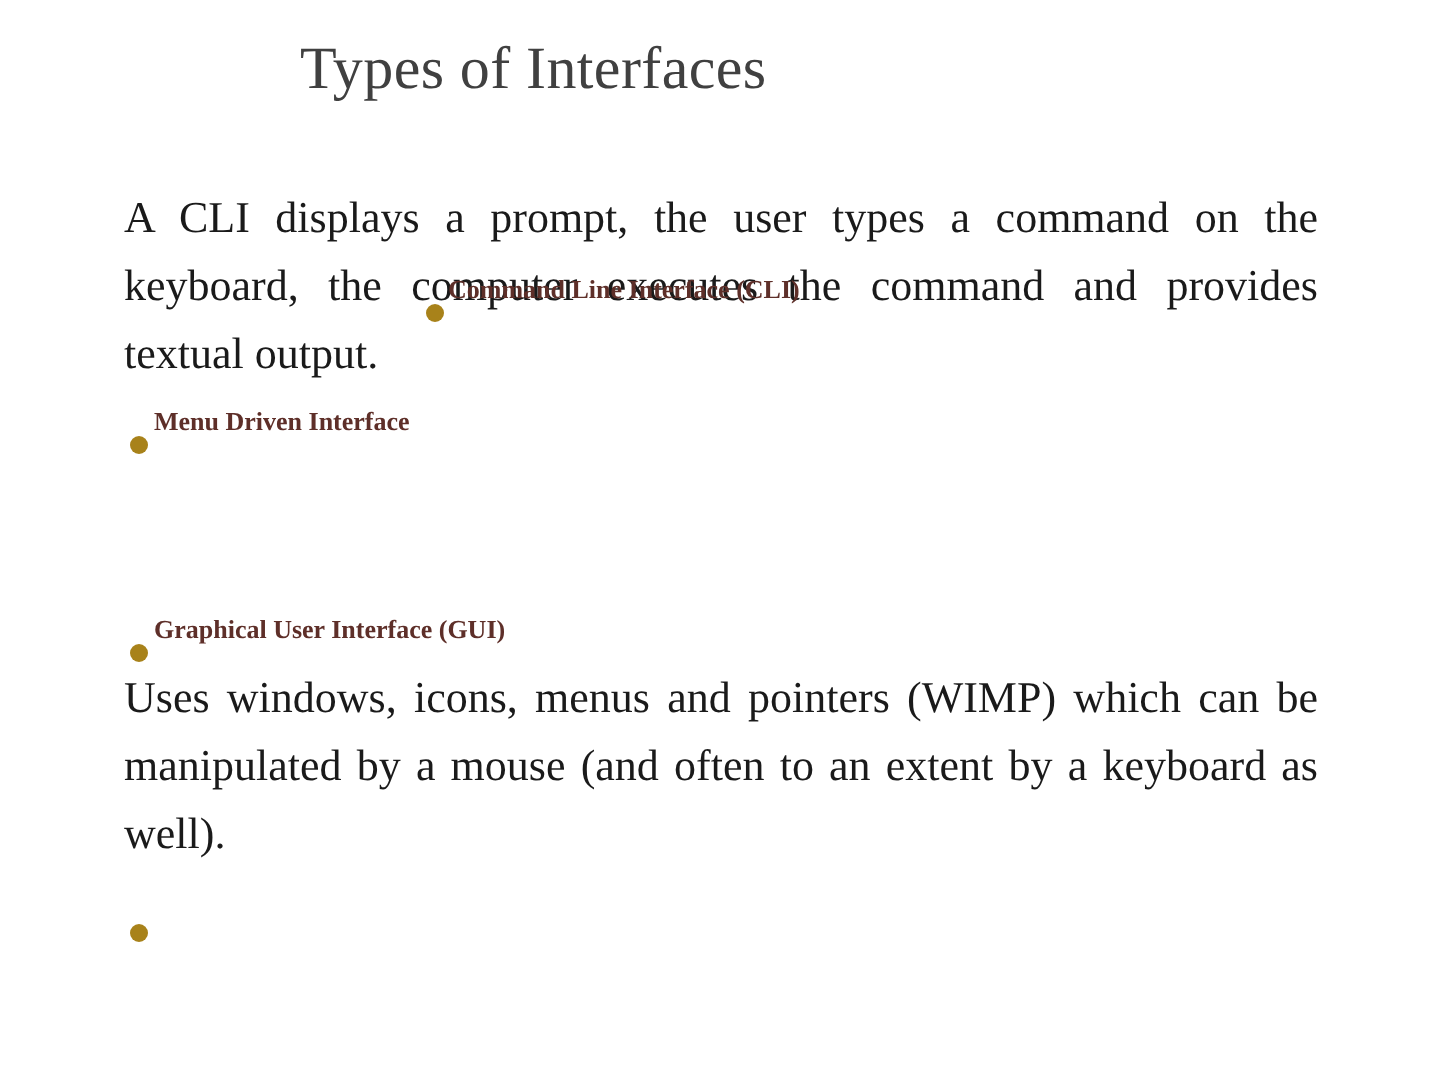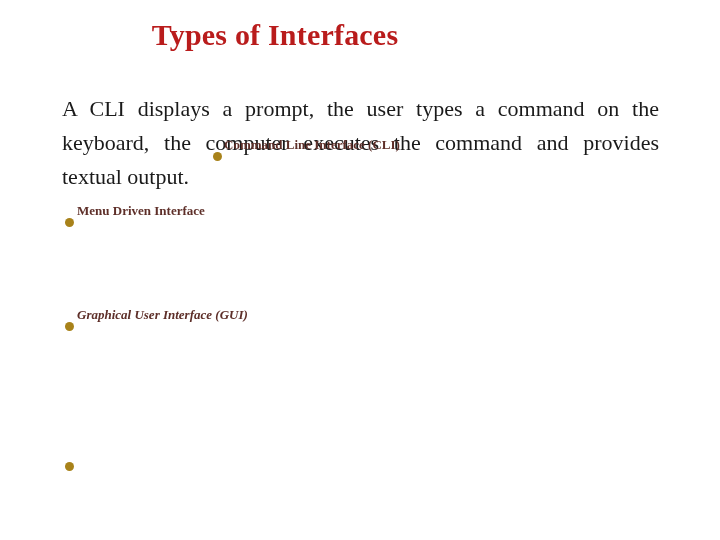--- a/index.html
+++ b/index.html
@@ -20,26 +20,26 @@
     height: 540px;
     background: #ffffff;
   }
 
   
   .slide-title {
     position: absolute;
     left: 150px;
     top: 14px;
     width: 250px;
-    text-align: center;
+    text-align: left;
     font-family: "Liberation Serif", "DejaVu Serif", serif;
-    font-weight: bold;
+    font-weight: normal;
     font-size: 30px;
     line-height: 1.42;
-    color: #b91c1c;
+    color: #404040;
     letter-spacing: 0.2px;
     white-space: normal;
     z-index: 3;
   }
 
   
   .body-block {
     position: absolute;
     left: 62px;
     width: 597px;
@@ -64,21 +64,21 @@
     font-family: "Liberation Serif", "DejaVu Serif", serif;
     font-weight: bold;
     font-size: 13px;
     line-height: 24px;
     color: #5e2f29;
     white-space: nowrap;
     z-index: 4;
   }
   #head-cli  { left: 224px; top: 133px; }
   #head-menu { left: 77px;  top: 199px; }
-  #head-gui  { left: 77px;  top: 303px; font-style: italic; }
+  #head-gui  { left: 77px;  top: 303px; }
   #head-nl   { left: 77px;  top: 443px; }
 
   
   .bullet {
     position: absolute;
     width: 9px;
     height: 9px;
     border-radius: 50%;
     background: #a8821a;
     z-index: 5;
@@ -97,16 +97,17 @@
 
   <div class="bullet" id="bullet-cli"></div>
   <div class="section-heading" id="head-cli">Command Line Interface (CLI)</div>
   <div class="body-block" id="para-cli">A CLI displays a prompt, the user types a command on the keyboard, the computer executes the command and provides textual output.</div>
 
   <div class="bullet" id="bullet-menu"></div>
   <div class="section-heading" id="head-menu">Menu Driven Interface</div>
 
   <div class="bullet" id="bullet-gui"></div>
   <div class="section-heading" id="head-gui">Graphical User Interface (GUI)</div>
+  <div class="body-block" id="para-gui">Uses windows, icons, menus and pointers (WIMP) which can be manipulated by a mouse (and often to an extent by a keyboard as well).</div>
 
   <div class="bullet" id="bullet-nl"></div>
 
 </div>
 
 </body></html>

